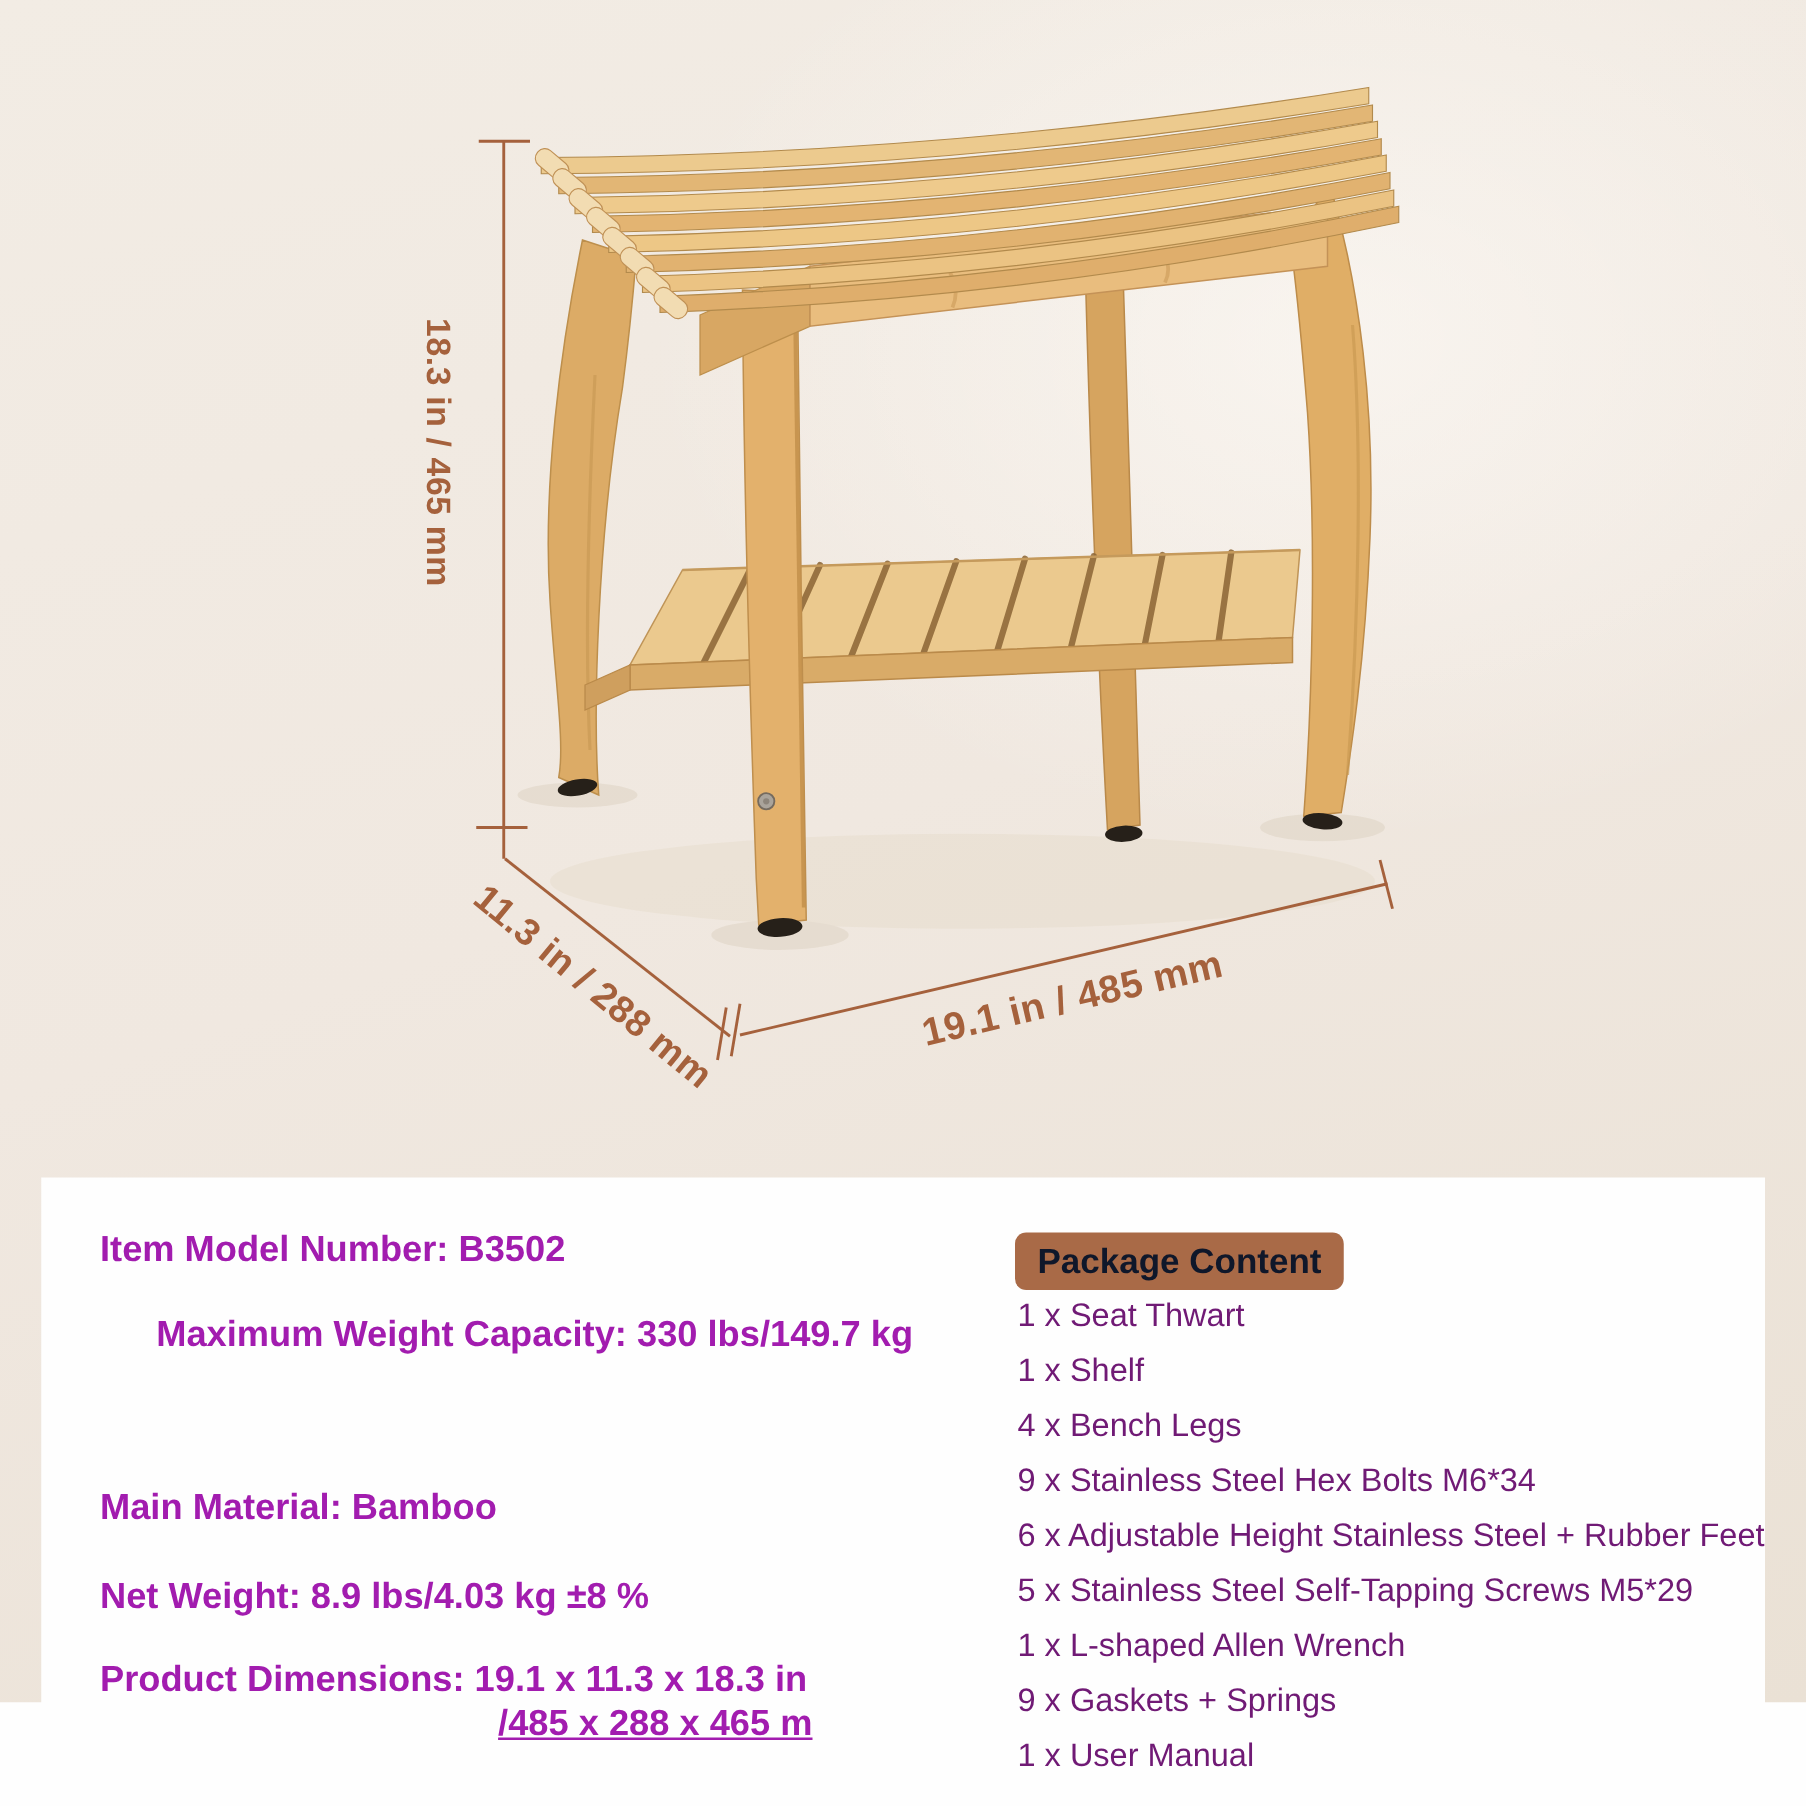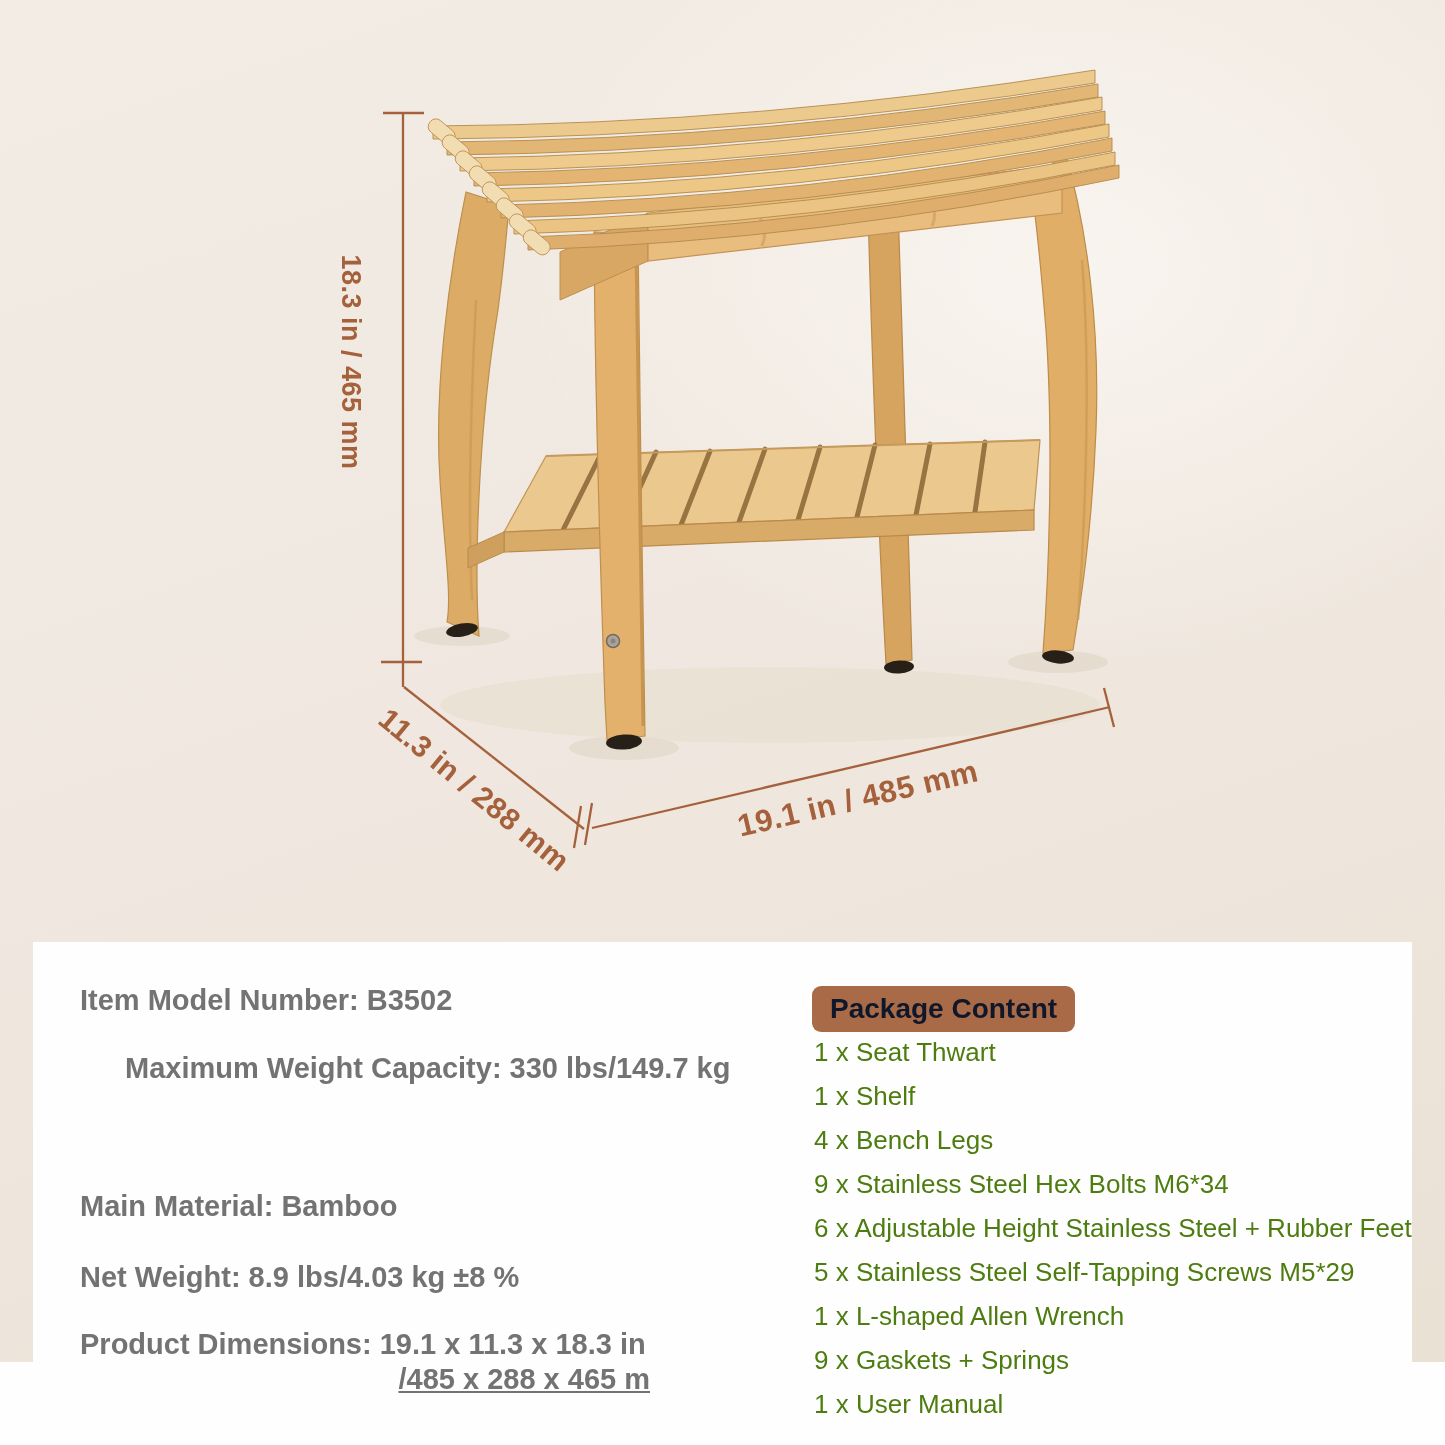--- a/index.html
+++ b/index.html
@@ -23,37 +23,37 @@
   .dim-height{left:350px;top:362px;font-size:27px;transform:translate(-50%,-50%) rotate(90deg);}
   .dim-depth{left:474px;top:790px;font-size:30px;transform:translate(-50%,-50%) rotate(39.5deg);}
   .dim-width{left:858px;top:799px;font-size:31px;transform:translate(-50%,-50%) rotate(-13.2deg);}
   
   .white-strip{position:absolute;left:0;top:1362px;width:1445px;height:83px;background:#fefefe;}
   
   .panel{position:absolute;left:33px;top:942px;width:1379px;height:503px;background:#fefefe;}
   
   .spec-line{
     position:absolute;left:80px;height:34px;line-height:34px;
-    color:#737373;font-size:29px;font-weight:bold;white-space:nowrap;
+    color:#a21caf;font-size:29px;font-weight:bold;white-space:nowrap;
   }
   .s1{top:983px;} .s2{top:1051px;margin-left:45px;} .s3{top:1122px;}
   .s4{top:1189px;} .s5{top:1260px;} .s6{top:1327px;}
   .s7{top:1362px;width:570px;text-align:right;padding-right:14px;text-decoration:underline;}
   
   .badge{
     position:absolute;left:812px;top:986px;
     background:#a96a47;color:#0f172a;font-size:28px;font-weight:bold;
     padding:7px 18px;border-radius:9px;white-space:nowrap;
   }
   .pkg-list{
     position:absolute;left:814px;top:1037px;margin:0;padding:0;list-style:none;
   }
   .pkg-list li{
     height:30px;line-height:30px;margin-bottom:14px;
-    color:#4d7c0f;font-size:26px;font-weight:normal;white-space:nowrap;
+    color:#701a75;font-size:26px;font-weight:normal;white-space:nowrap;
   }
 </style>
 </head>
 <body>
 
 <div class="stage">
 
   <div class="photo-area">
 
     <svg class="bench-svg" width="1445" height="1362" viewBox="0 0 1445 1362">

